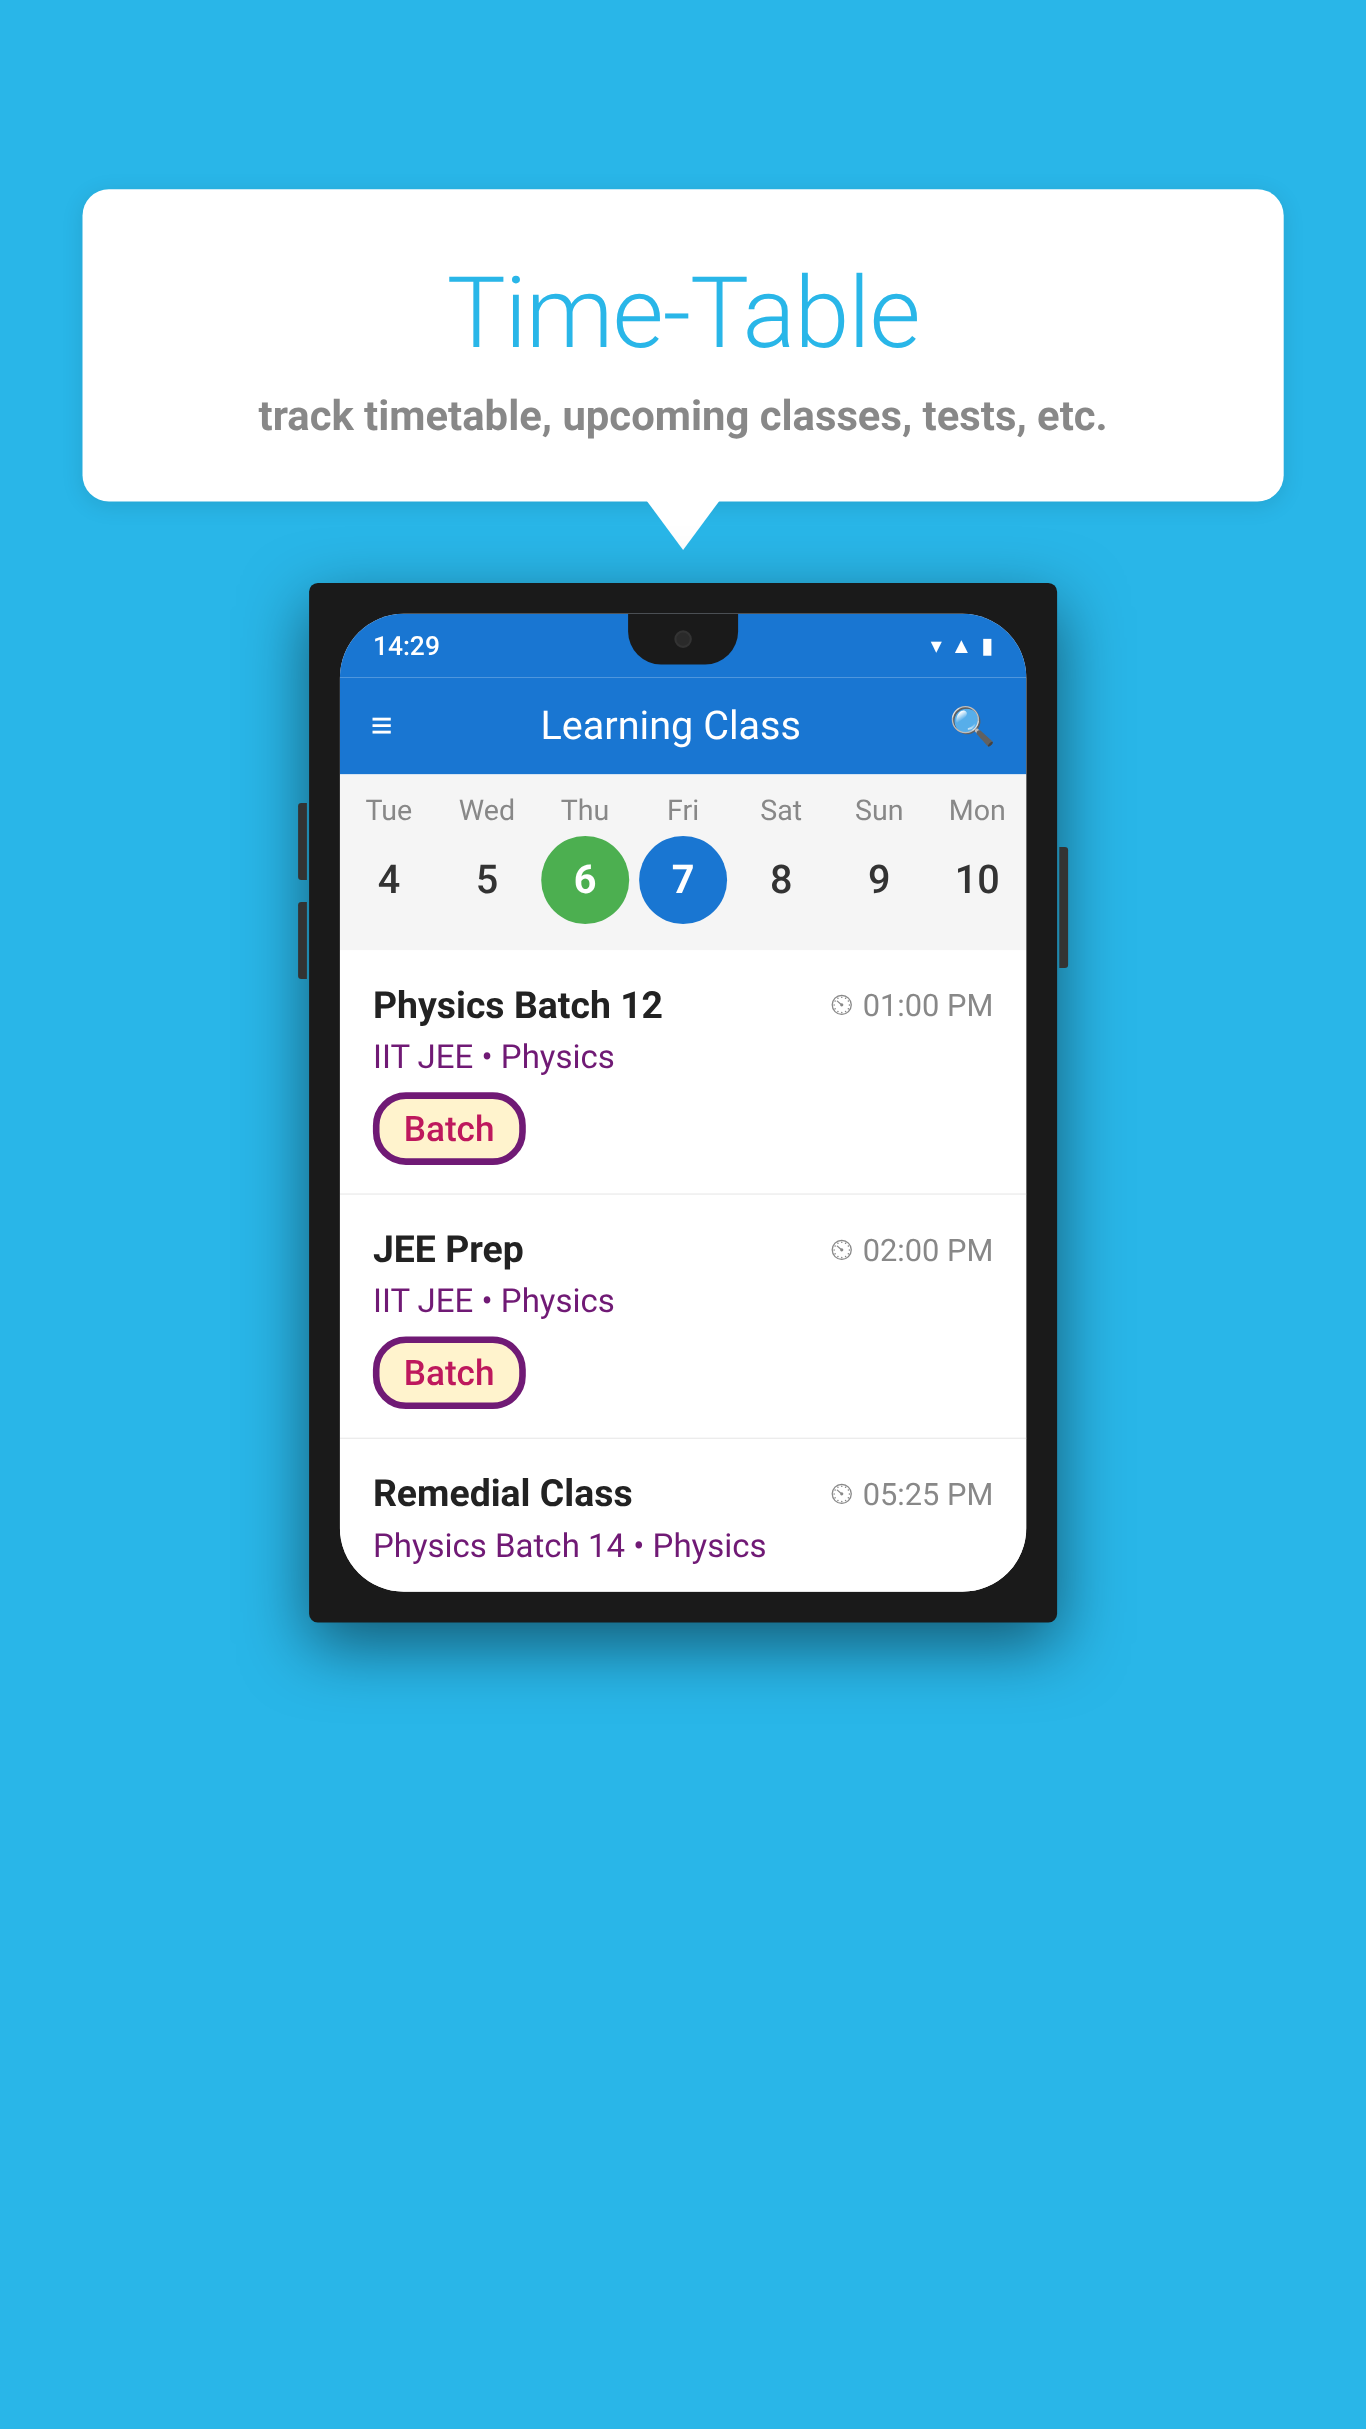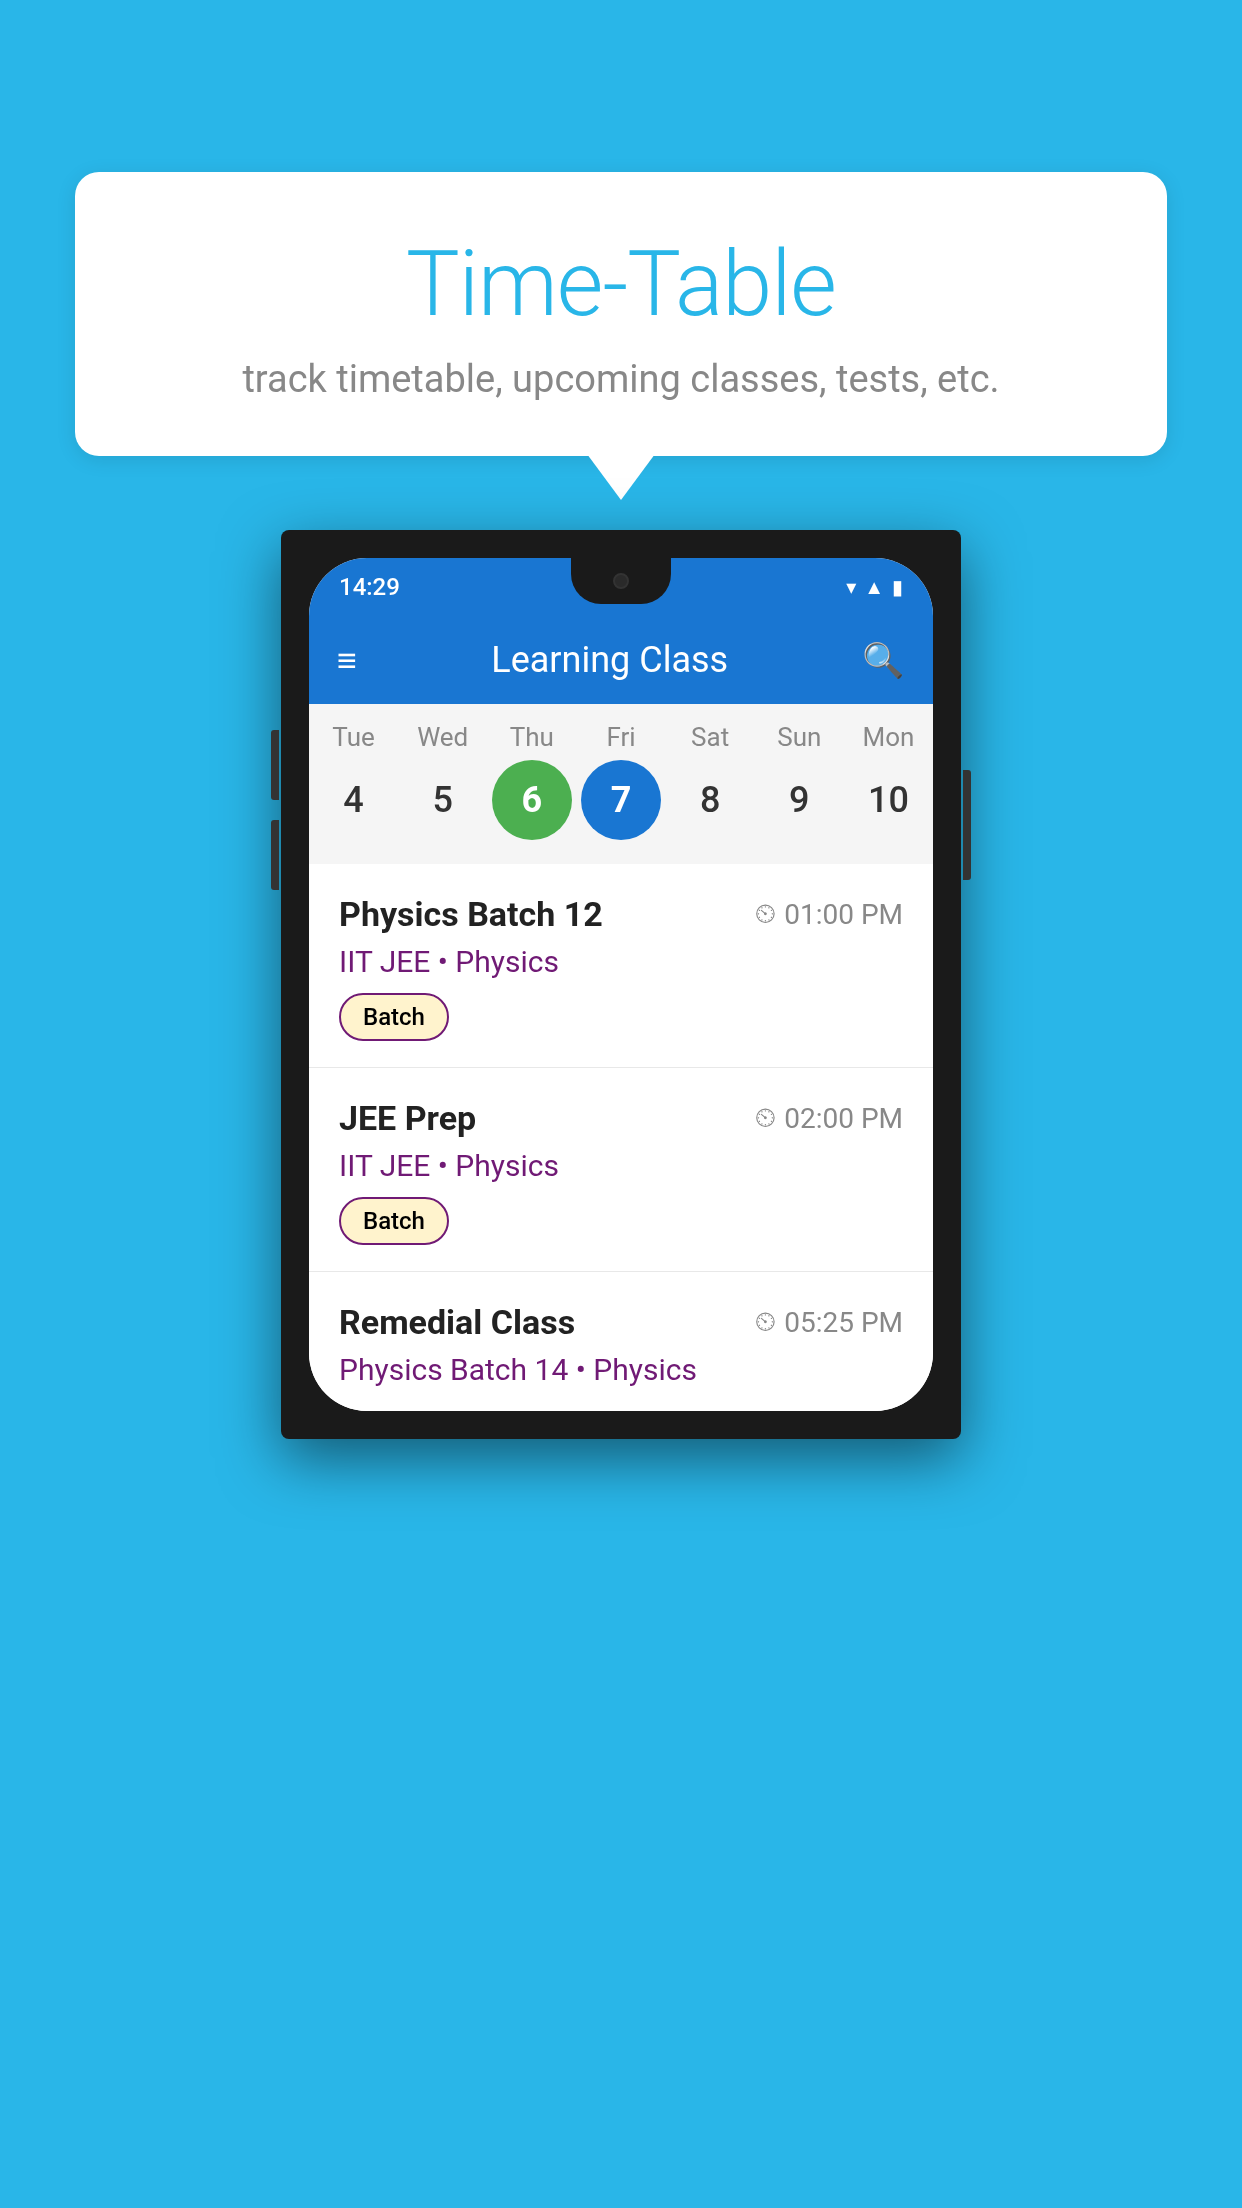--- a/index.html
+++ b/index.html
@@ -52,21 +52,21 @@
       font-size: 90px;
       font-weight: 300;
       color: #29B6E8;
       margin-bottom: 20px;
       letter-spacing: -1px;
     }
 
     .speech-bubble-subtitle {
       font-size: 38px;
       color: #888;
-      font-weight: 400;
+      font-weight: 700;
     }
 
     
     .phone-container {
       position: absolute;
       top: 530px;
       left: 50%;
       transform: translateX(-50%);
       width: 680px;
     }
@@ -262,26 +262,26 @@
 
     .schedule-item-subtitle {
       font-size: 30px;
       color: #701a75;
       margin-bottom: 14px;
     }
 
     .batch-badge {
       display: inline-block;
       background: #FFF3CD;
-      color: #000000;
-      font-size: 24px;
+      color: #be185d;
+      font-size: 32px;
       padding: 8px 22px;
       border-radius: 30px;
       font-weight: 500;
-      border: 2px solid #701a75;
+      border: 6px solid #701a75;
     }
 
     
     .phone-side-btn-left {
       position: absolute;
       left: -10px;
       top: 200px;
       width: 8px;
       height: 70px;
       background: #333;

